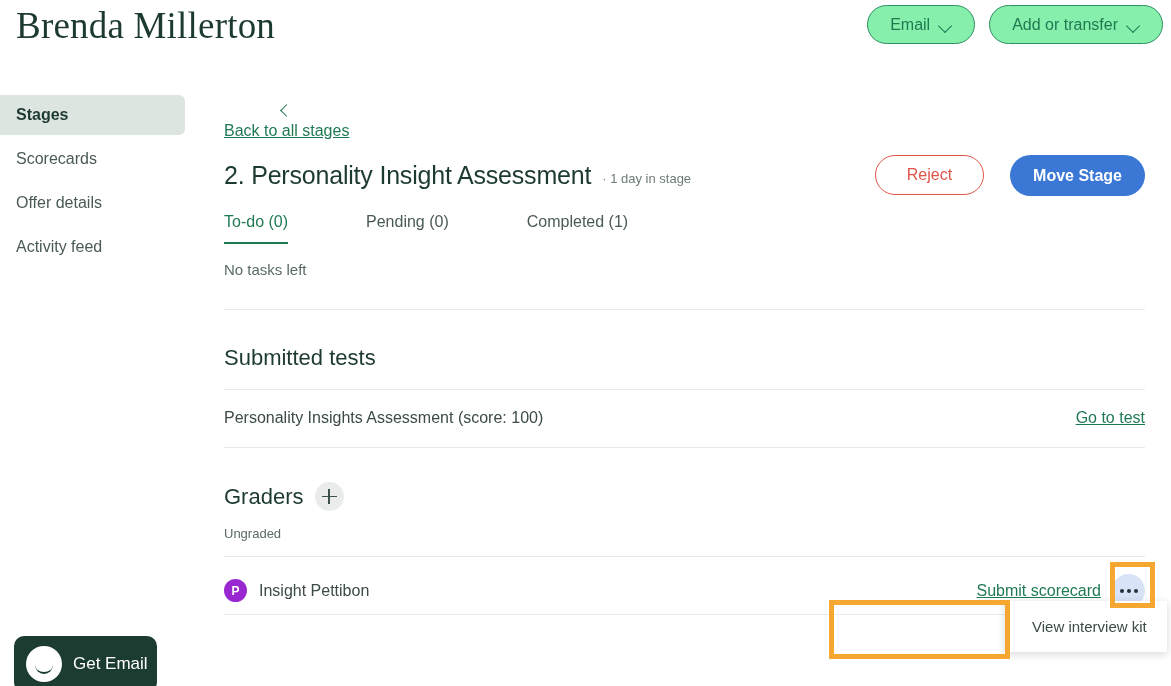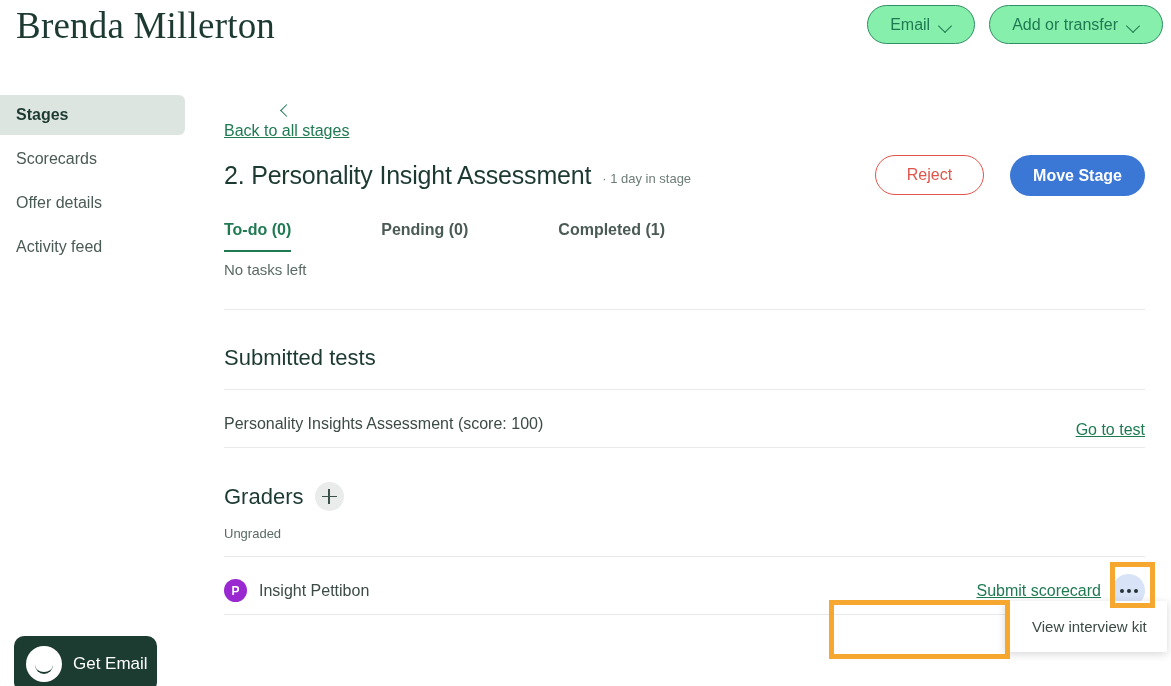--- a/index.html
+++ b/index.html
@@ -197,24 +197,23 @@
     font-size: 16px;
     font-weight: bold;
     font-family: "Liberation Sans", sans-serif;
     cursor: pointer;
   }
 
   
   .tabs {
     position: absolute;
     left: 24px;
-    top: 152px;
-    display: flex;
-    gap: 12px;
-    font-weight: bold;
+    top: 144px;
+    display: flex;
+    gap: 0px;
   }
   .tab {
     font-size: 16px;
     color: #4a5a55;
     padding: 0 0 11px 0;
     margin-right: 78px;
     cursor: pointer;
     border-bottom: 2px solid transparent;
   }
   .tab.active {
@@ -458,21 +457,21 @@
   <div class="divider" style="top:240px;"></div>
 
   <div class="section-head" style="top:276px;">
     <span>Submitted tests</span>
   </div>
 
   <div class="divider" style="top:320px;"></div>
 
   <div class="row-line" style="top:340px;">
     <span>Personality Insights Assessment (score: 100)</span>
-    <span class="link-green" style="margin-left:auto;margin-top:12px;">Go to test</span>
+    <span class="link-green" style="margin-left:auto;">Go to test</span>
   </div>
 
   <div class="divider" style="top:378px;"></div>
 
   <div class="section-head" style="top:413px;">
     <span>Graders</span>
     <span class="add-circle">
       <span class="plus"></span>
     </span>
   </div>

